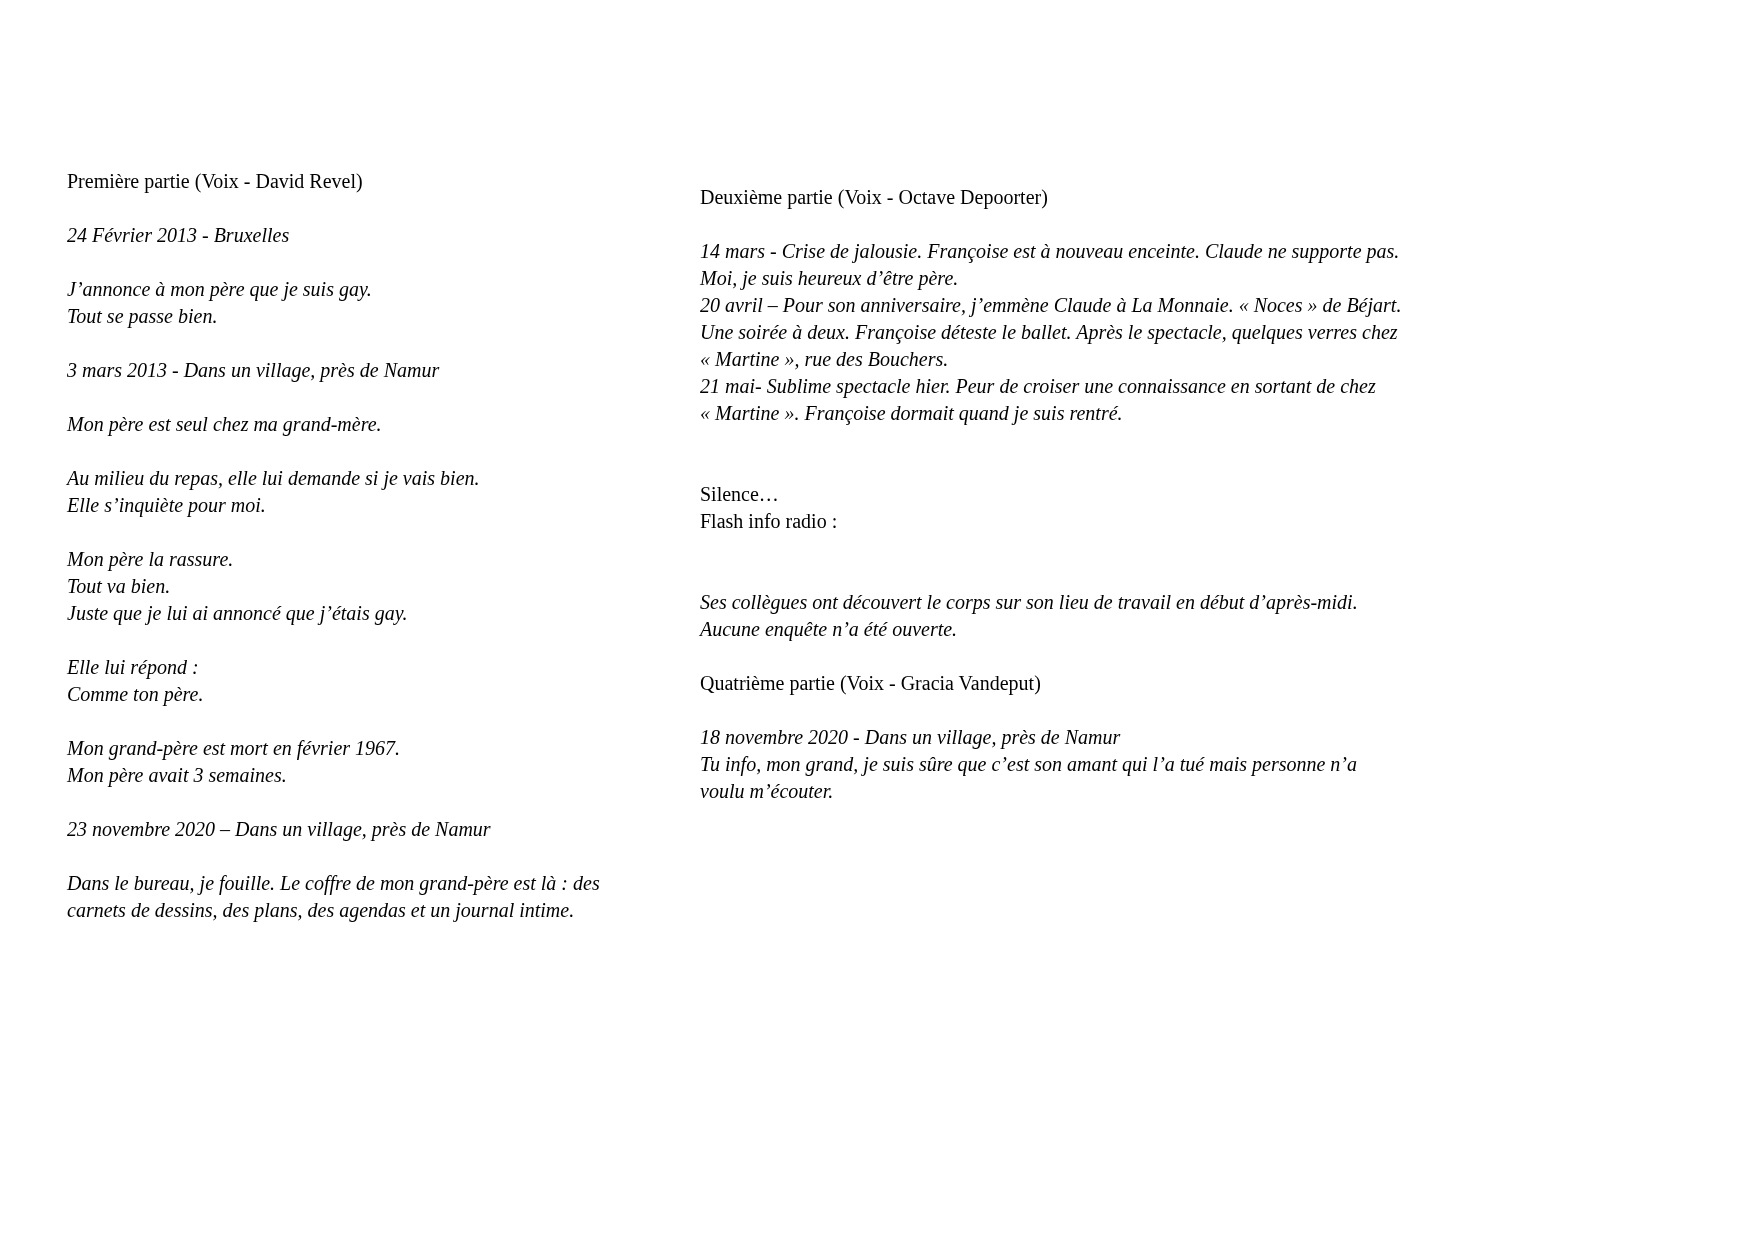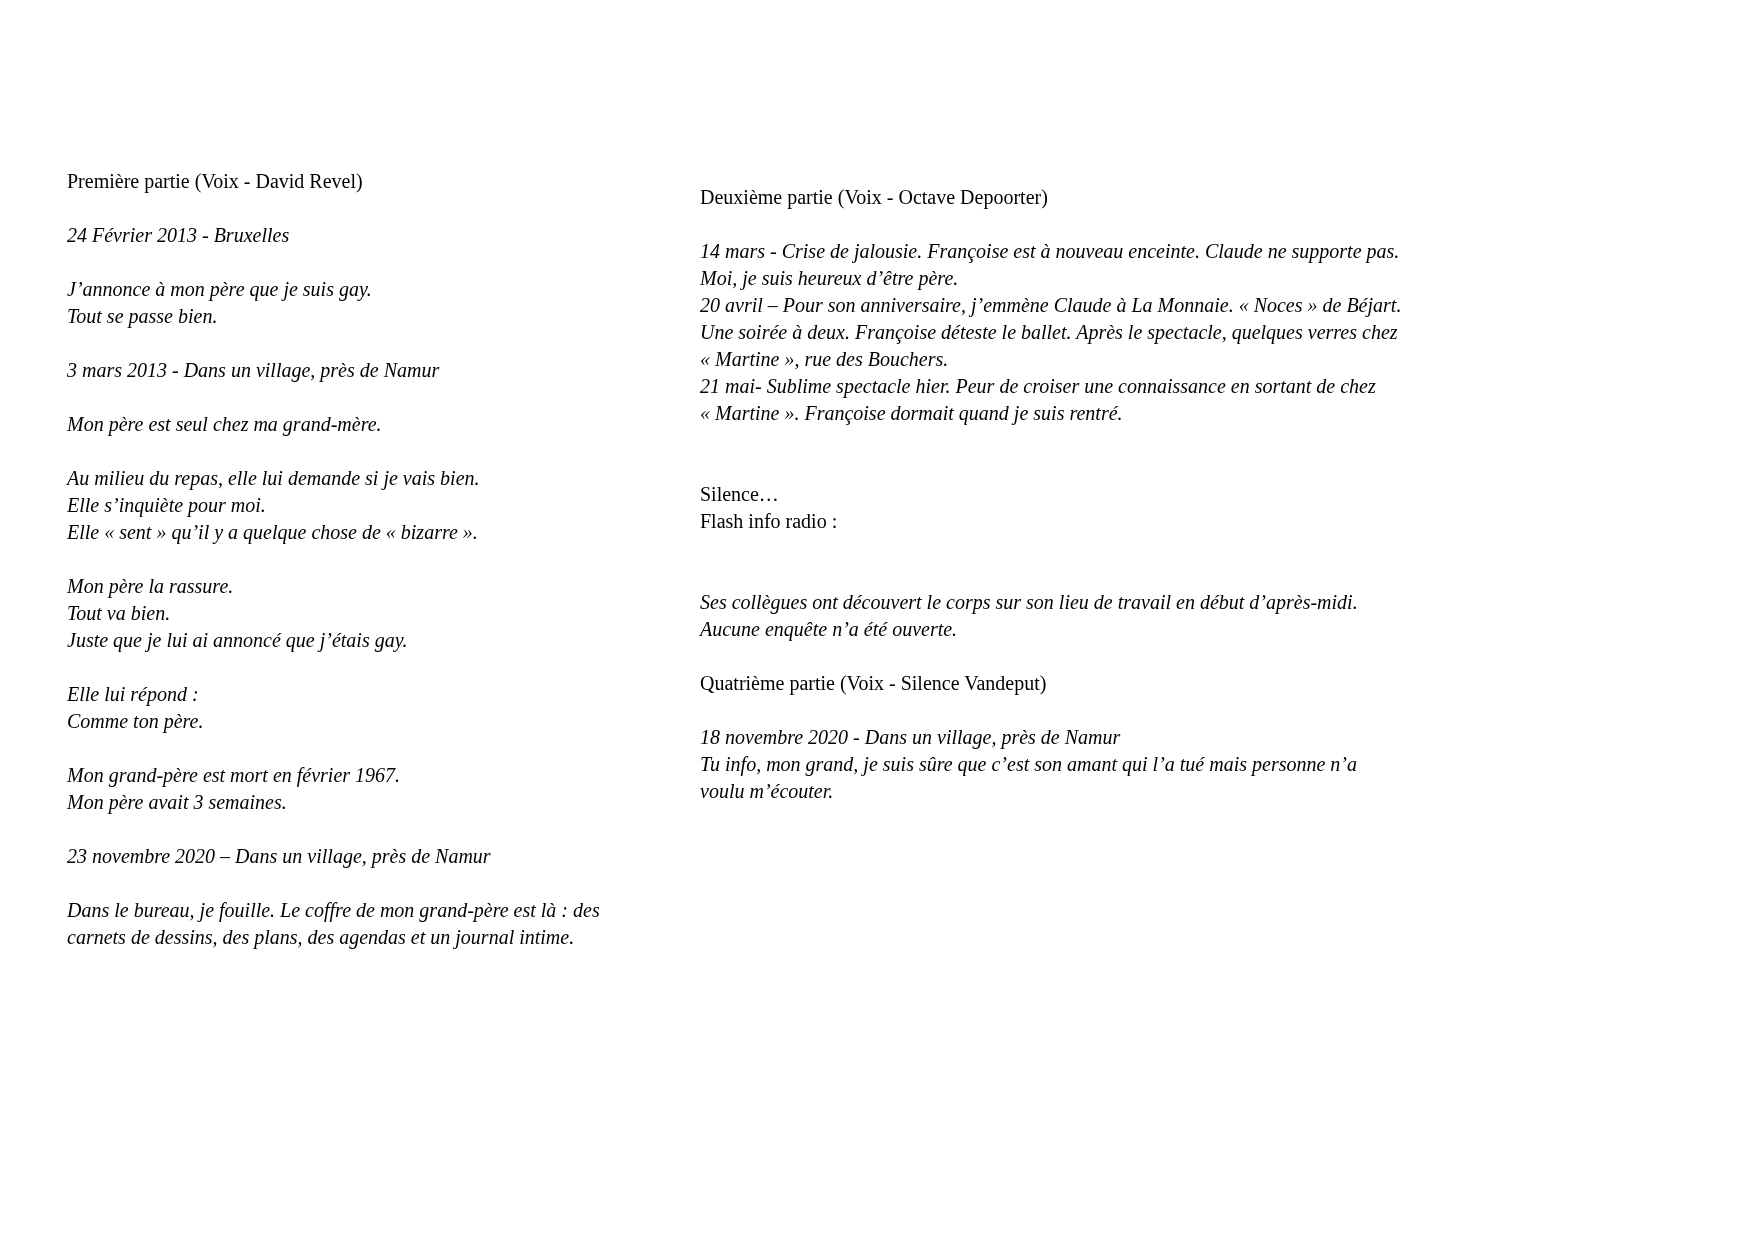--- a/index.html
+++ b/index.html
@@ -45,29 +45,29 @@
 </head>
 <body>
 
 <div class="page">
   <div class="col col-left">
       <p class="block heading"><span class="bold">Première partie</span><span class="rest"> (Voix - David Revel)</span></p>
       <p class="block italic"><span>24 Février 2013 - Bruxelles</span></p>
       <p class="block italic"><span>J’annonce à mon père que je suis gay.</span><br><span>Tout se passe bien.</span></p>
       <p class="block italic"><span>3 mars 2013 - Dans un village, près de Namur</span></p>
       <p class="block italic"><span>Mon père est seul chez ma grand-mère.</span></p>
-      <p class="block italic"><span>Au milieu du repas, elle lui demande si je vais bien.</span><br><span>Elle s’inquiète pour moi.</span><br><span>Elle « sent » qu’il y a quelque chose de « bizarre ».</span></p>
+      <p class="block italic"><span>Au milieu du repas, elle lui demande si je vais bien.</span><br><span>Elle s’inquiète pour moi.</span><br></p>
       <p class="block italic"><span>Mon père la rassure.</span><br><span>Tout va bien.</span><br><span>Juste que je lui ai annoncé que j’étais gay.</span></p>
       <p class="block italic"><span>Elle lui répond :</span><br><span>Comme ton père.</span></p>
       <p class="block italic"><span>Mon grand-père est mort en février 1967.</span><br><span>Mon père avait 3 semaines.</span></p>
       <p class="block italic"><span>23 novembre 2020 – Dans un village, près de Namur</span></p>
       <p class="block italic"><span>Dans le bureau, je fouille. Le coffre de mon grand-père est là : des</span><br><span>carnets de dessins, des plans, des agendas et un journal intime.</span></p>
     </div>
   <div class="col col-right">
       <p class="block heading"><span class="bold">Deuxième partie</span><span class="rest"> (Voix - Octave Depoorter)</span></p>
       <p class="block italic"><span>14 mars - Crise de jalousie. Françoise est à nouveau enceinte. Claude ne supporte pas.</span><br><span>Moi, je suis heureux d’être père.</span><br><span>20 avril – Pour son anniversaire, j’emmène Claude à La Monnaie. « Noces » de Béjart.</span><br><span>Une soirée à deux. Françoise déteste le ballet. Après le spectacle, quelques verres chez</span><br><span>« Martine », rue des Bouchers.</span><br><span>21 mai- Sublime spectacle hier. Peur de croiser une connaissance en sortant de chez</span><br><span>« Martine ». Françoise dormait quand je suis rentré.</span></p>
       <div class="spacer"></div>
       <p class="block normal"><span>Silence…</span><br><span>Flash info radio :</span></p>
       <p class="block italic"><br><span>Ses collègues ont découvert le corps sur son lieu de travail en début d’après-midi.</span><br><span>Aucune enquête n’a été ouverte.</span></p>
-      <p class="block heading"><span class="bold">Quatrième partie</span><span class="rest"> (Voix - Silence Vandeput)</span></p>
+      <p class="block heading"><span class="bold">Quatrième partie</span><span class="rest"> (Voix - Gracia Vandeput)</span></p>
       <p class="block italic"><span>18 novembre 2020 - Dans un village, près de Namur</span><br><span>Tu info, mon grand, je suis sûre que c’est son amant qui l’a tué mais personne n’a</span><br><span>voulu m’écouter.</span></p>
     </div>
 </div>
 
 </body></html>

